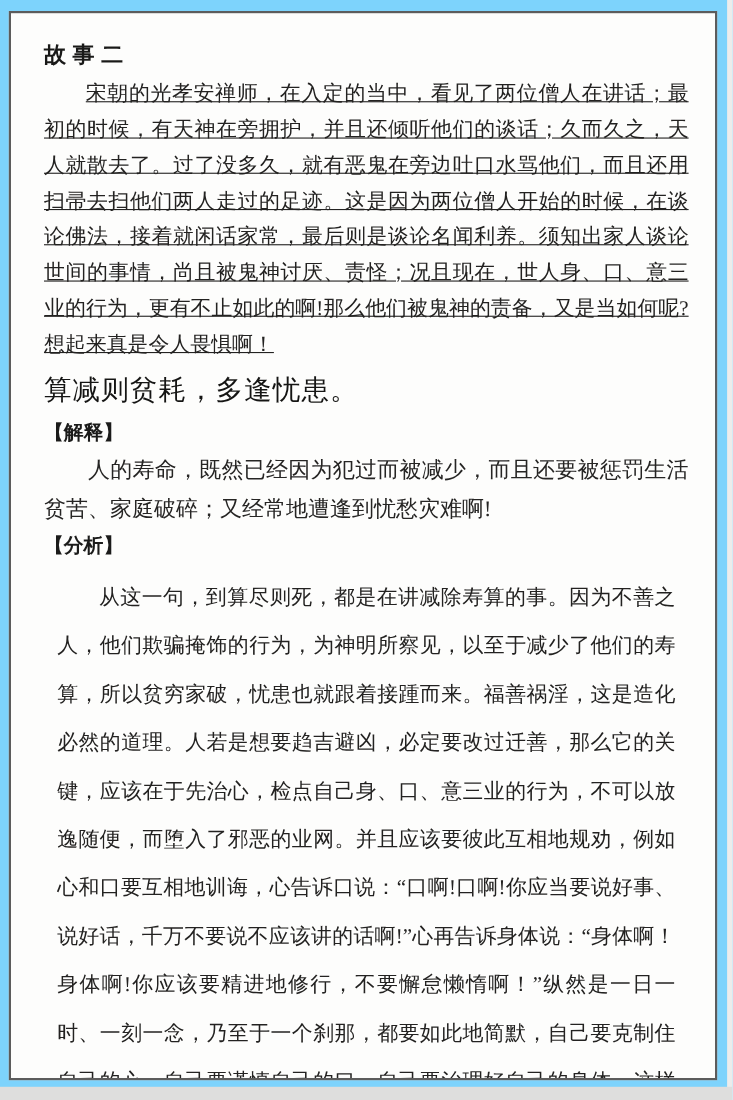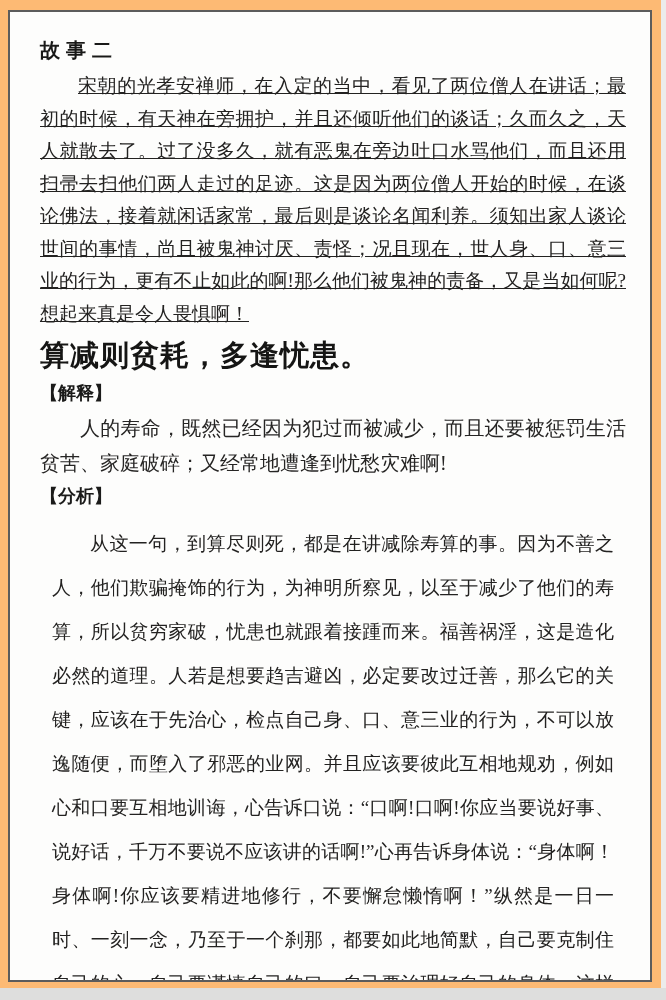--- a/index.html
+++ b/index.html
@@ -7,21 +7,21 @@
     padding: 0;
     width: 666px;
     height: 1000px;
     background: #f7f7f6;
     font-family: "Liberation Serif", "DejaVu Serif", serif;
   }
   .scan-wrap {
     position: relative;
     width: 666px;
     height: 1000px;
-    background: #fdba74;
+    background: #7dd3fc;
     overflow: hidden;
   }
   
   .edge-bottom {
     position: absolute;
     left: 0; right: 0;
     top: 988px; bottom: 0;
     background: #dededd;
   }
   .edge-right {
@@ -58,22 +58,22 @@
     font-size: 19px;
     line-height: 32.5px;
     text-align: justify;
     text-indent: 2em;
     margin: 0;
     color: #232221;
     text-decoration: underline;
   }
   .main-title {
     font-family: "Liberation Sans", "DejaVu Sans", sans-serif;
-    font-weight: bold;
-    font-size: 29px;
+    font-weight: normal;
+    font-size: 25px;
     color: #151514;
     margin: 6px 0 6px 0;
     line-height: 38px;
     letter-spacing: 1px;
   }
   .bracket-label {
     font-family: "Liberation Sans", "DejaVu Sans", sans-serif;
     font-weight: bold;
     font-size: 18px;
     color: #1b1b1a;

